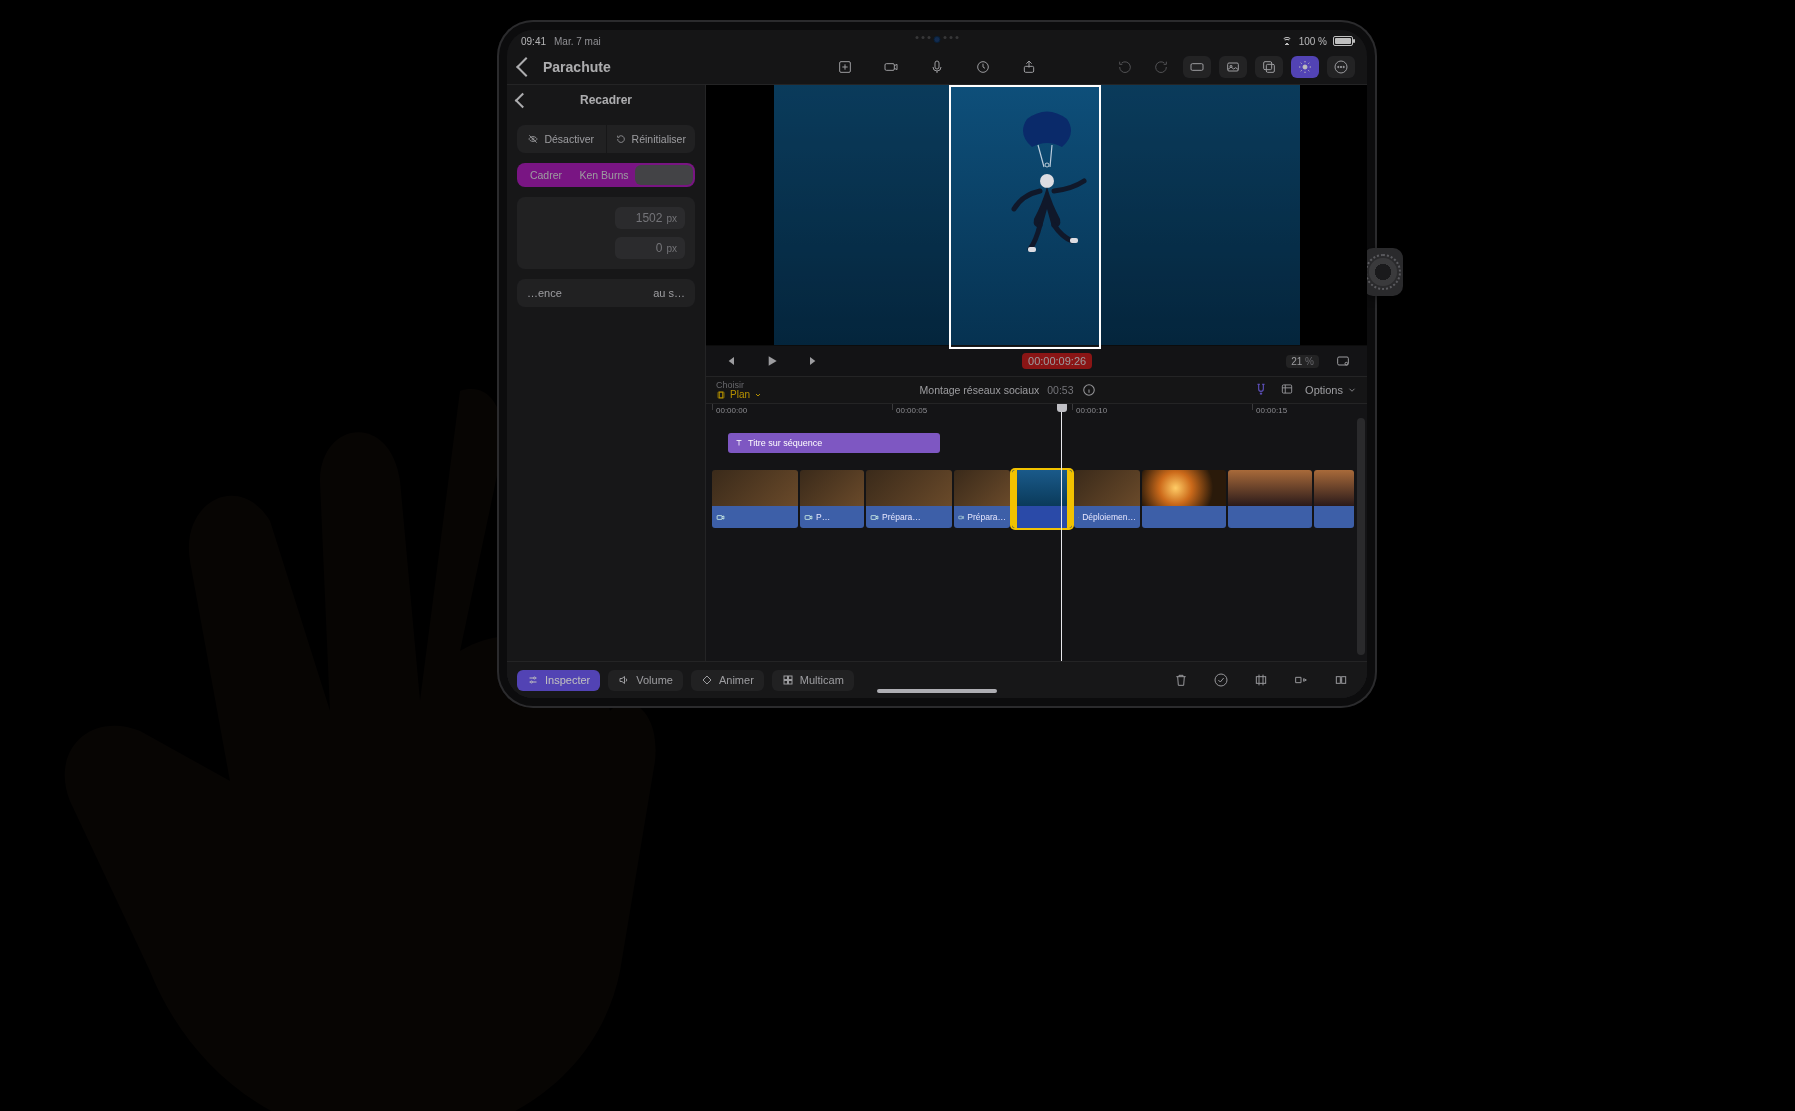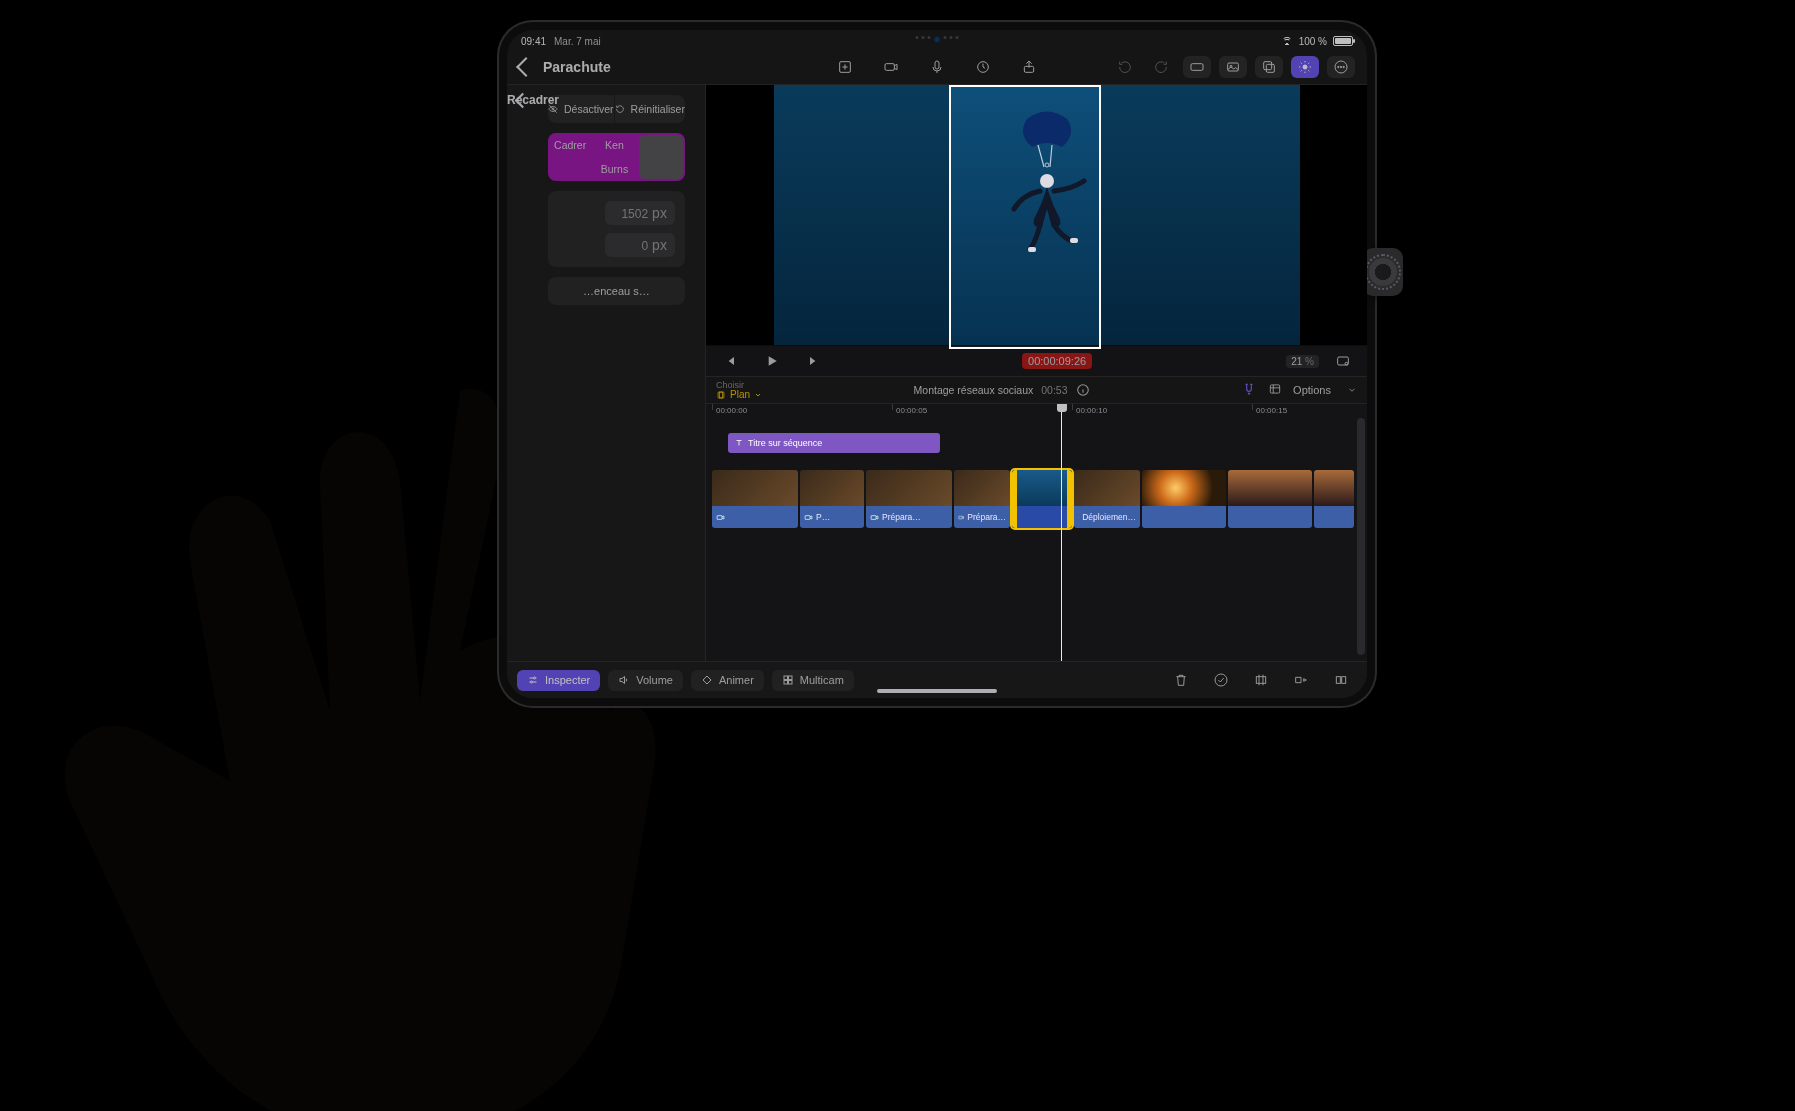--- a/index.html
+++ b/index.html
@@ -63,35 +63,35 @@
   .hdr-center{display:flex;gap:18px;align-items:center;flex:1;justify-content:center}
   .hdr-right{display:flex;gap:8px;align-items:center;flex:1;justify-content:flex-end}
   .ico{width:28px;height:22px;display:flex;align-items:center;justify-content:center;color:#d0d0d4;border-radius:6px}
   .ico svg{width:16px;height:16px;stroke:currentColor;fill:none;stroke-width:1.5}
   .ico.pill{background:#2f2f31;width:28px}
   .ico.accent{background:var(--accent);color:#fff}
   .ico.dim{opacity:.45}
 
   
   .main{flex:1;display:flex;min-height:0}
-  .side{width:198px;background:var(--panel-dark);border-right:1px solid var(--hairline);display:flex;flex-direction:row}
+  .side{width:198px;background:var(--panel-dark);border-right:1px solid var(--hairline);display:flex;flex-direction:column}
   .side-hdr{height:30px;display:flex;align-items:center;padding:0 10px;color:#e6e6e8;position:relative}
   .side-hdr .back-chevron{width:9px;height:9px;border-left:2px solid #e6e6e8;border-bottom:2px solid #e6e6e8;transform:rotate(45deg)}
   .side-hdr-title{position:absolute;left:0;right:0;text-align:center;font-size:12px;font-weight:600}
   .side-body{padding:10px;display:flex;flex-direction:column;gap:10px;font-size:11px;color:var(--text-dim)}
   .twin-btn{display:flex;background:#2c2c2e;border-radius:8px;overflow:hidden}
   .twin-btn>div{flex:1;display:flex;gap:6px;align-items:center;justify-content:center;height:28px;color:#d0d0d4;font-size:10.5px}
   .twin-btn>div+div{border-left:1px solid #1f1f21}
   .seg{display:flex;background:#a21caf;border-radius:8px;overflow:hidden}
   .seg>div{flex:1;text-align:center;line-height:24px;font-size:10.5px;color:#d0d0d4}
   .seg>.sel{background:var(--seg-sel);border-radius:6px;margin:2px}
   .fieldrow{display:flex;gap:8px;align-items:center;justify-content:flex-end}
   .numfield{background:#3a3a3c;border-radius:6px;padding:4px 8px;font-size:12px;display:flex;gap:4px;align-items:baseline;min-width:54px;justify-content:flex-end}
-  .numfield .unit{color:var(--text-dim);font-size:14px}
-  .side-row{display:flex;background:#2c2c2e;border-radius:8px;height:28px;align-items:center;padding:0 10px;justify-content:center;color:#d0d0d4;font-size:11px;overflow:hidden;white-space:nowrap}
+  .numfield .unit{color:var(--text-dim);font-size:10px}
+  .side-row{display:flex;background:#2c2c2e;border-radius:8px;height:28px;align-items:center;padding:0 10px;justify-content:space-between;color:#d0d0d4;font-size:11px;overflow:hidden;white-space:nowrap}
 
   
   .viewcol{flex:1;display:flex;flex-direction:column;min-width:0}
   .viewer{height:260px;background:#000;display:flex;align-items:center;justify-content:center;position:relative}
   .canvas{width:526px;height:260px;background:linear-gradient(180deg,#0e4f7a,#063251);position:relative}
   .cropbox{position:absolute;left:175px;top:0;width:148px;height:260px;border:2px solid #fff;box-shadow:0 0 0 9999px rgba(0,0,0,.25)}
   .skydiver{position:absolute;left:52%;top:38%;transform:translate(-50%,-50%)}
   .transport{height:30px;background:#1a1a1c;display:flex;align-items:center;padding:0 10px;gap:14px;border-top:1px solid #111;border-bottom:1px solid var(--hairline)}
   .transport .spacer{flex:1}
   .timecode{background:#b91c1c;border-radius:4px;padding:2px 6px;font-size:11px;font-variant-numeric:tabular-nums;color:#d0d0d4}
@@ -99,21 +99,21 @@
   .zoom-badge{background:#2f2f31;border-radius:4px;padding:1px 5px}
 
   
   .tl-hdr{height:26px;display:flex;align-items:center;padding:0 10px;gap:10px;border-bottom:1px solid var(--hairline);font-size:10.5px}
   .crumb{display:flex;flex-direction:column;line-height:1}
   .crumb .lab{color:#8a8a8f;font-size:9px}
   .crumb .val{color:#f2c200;font-size:10px;display:flex;align-items:center;gap:4px}
   .tl-title{flex:1;text-align:center;display:flex;gap:8px;justify-content:center;align-items:center;color:#d0d0d4}
   .tl-title .dur{color:#9a9aa0}
   .tl-right{display:flex;gap:10px;align-items:center;color:#d0d0d4}
-  .tl-right .options{display:flex;align-items:center;gap:16px;font-size:11px}
+  .tl-right .options{display:flex;align-items:center;gap:4px;font-size:11px}
 
   
   .timeline{flex:1;position:relative;background:#141416;overflow:hidden;padding-bottom:6px}
   .ruler{height:14px;position:relative;font-size:8px;color:#8a8a8f}
   .ruler .tick{position:absolute;top:0;border-left:1px solid #3a3a3c;height:6px}
   .ruler .lab{position:absolute;top:2px;transform:translateX(4px)}
   .playhead{position:absolute;top:0;bottom:0;width:0;border-left:1px solid #e8e8ec;left:355px;z-index:5}
   .playhead::before{content:"";position:absolute;top:-2px;left:-5px;width:10px;height:10px;background:#bfbfc4;border-radius:3px}
   .track{position:relative;height:22px;margin:15px 6px}
   .title-clip{position:absolute;left:16px;top:0;width:200px;height:20px;background:var(--clip-purple);border-radius:3px;display:flex;align-items:center;padding:0 6px;gap:4px;font-size:9px;color:#fff}

